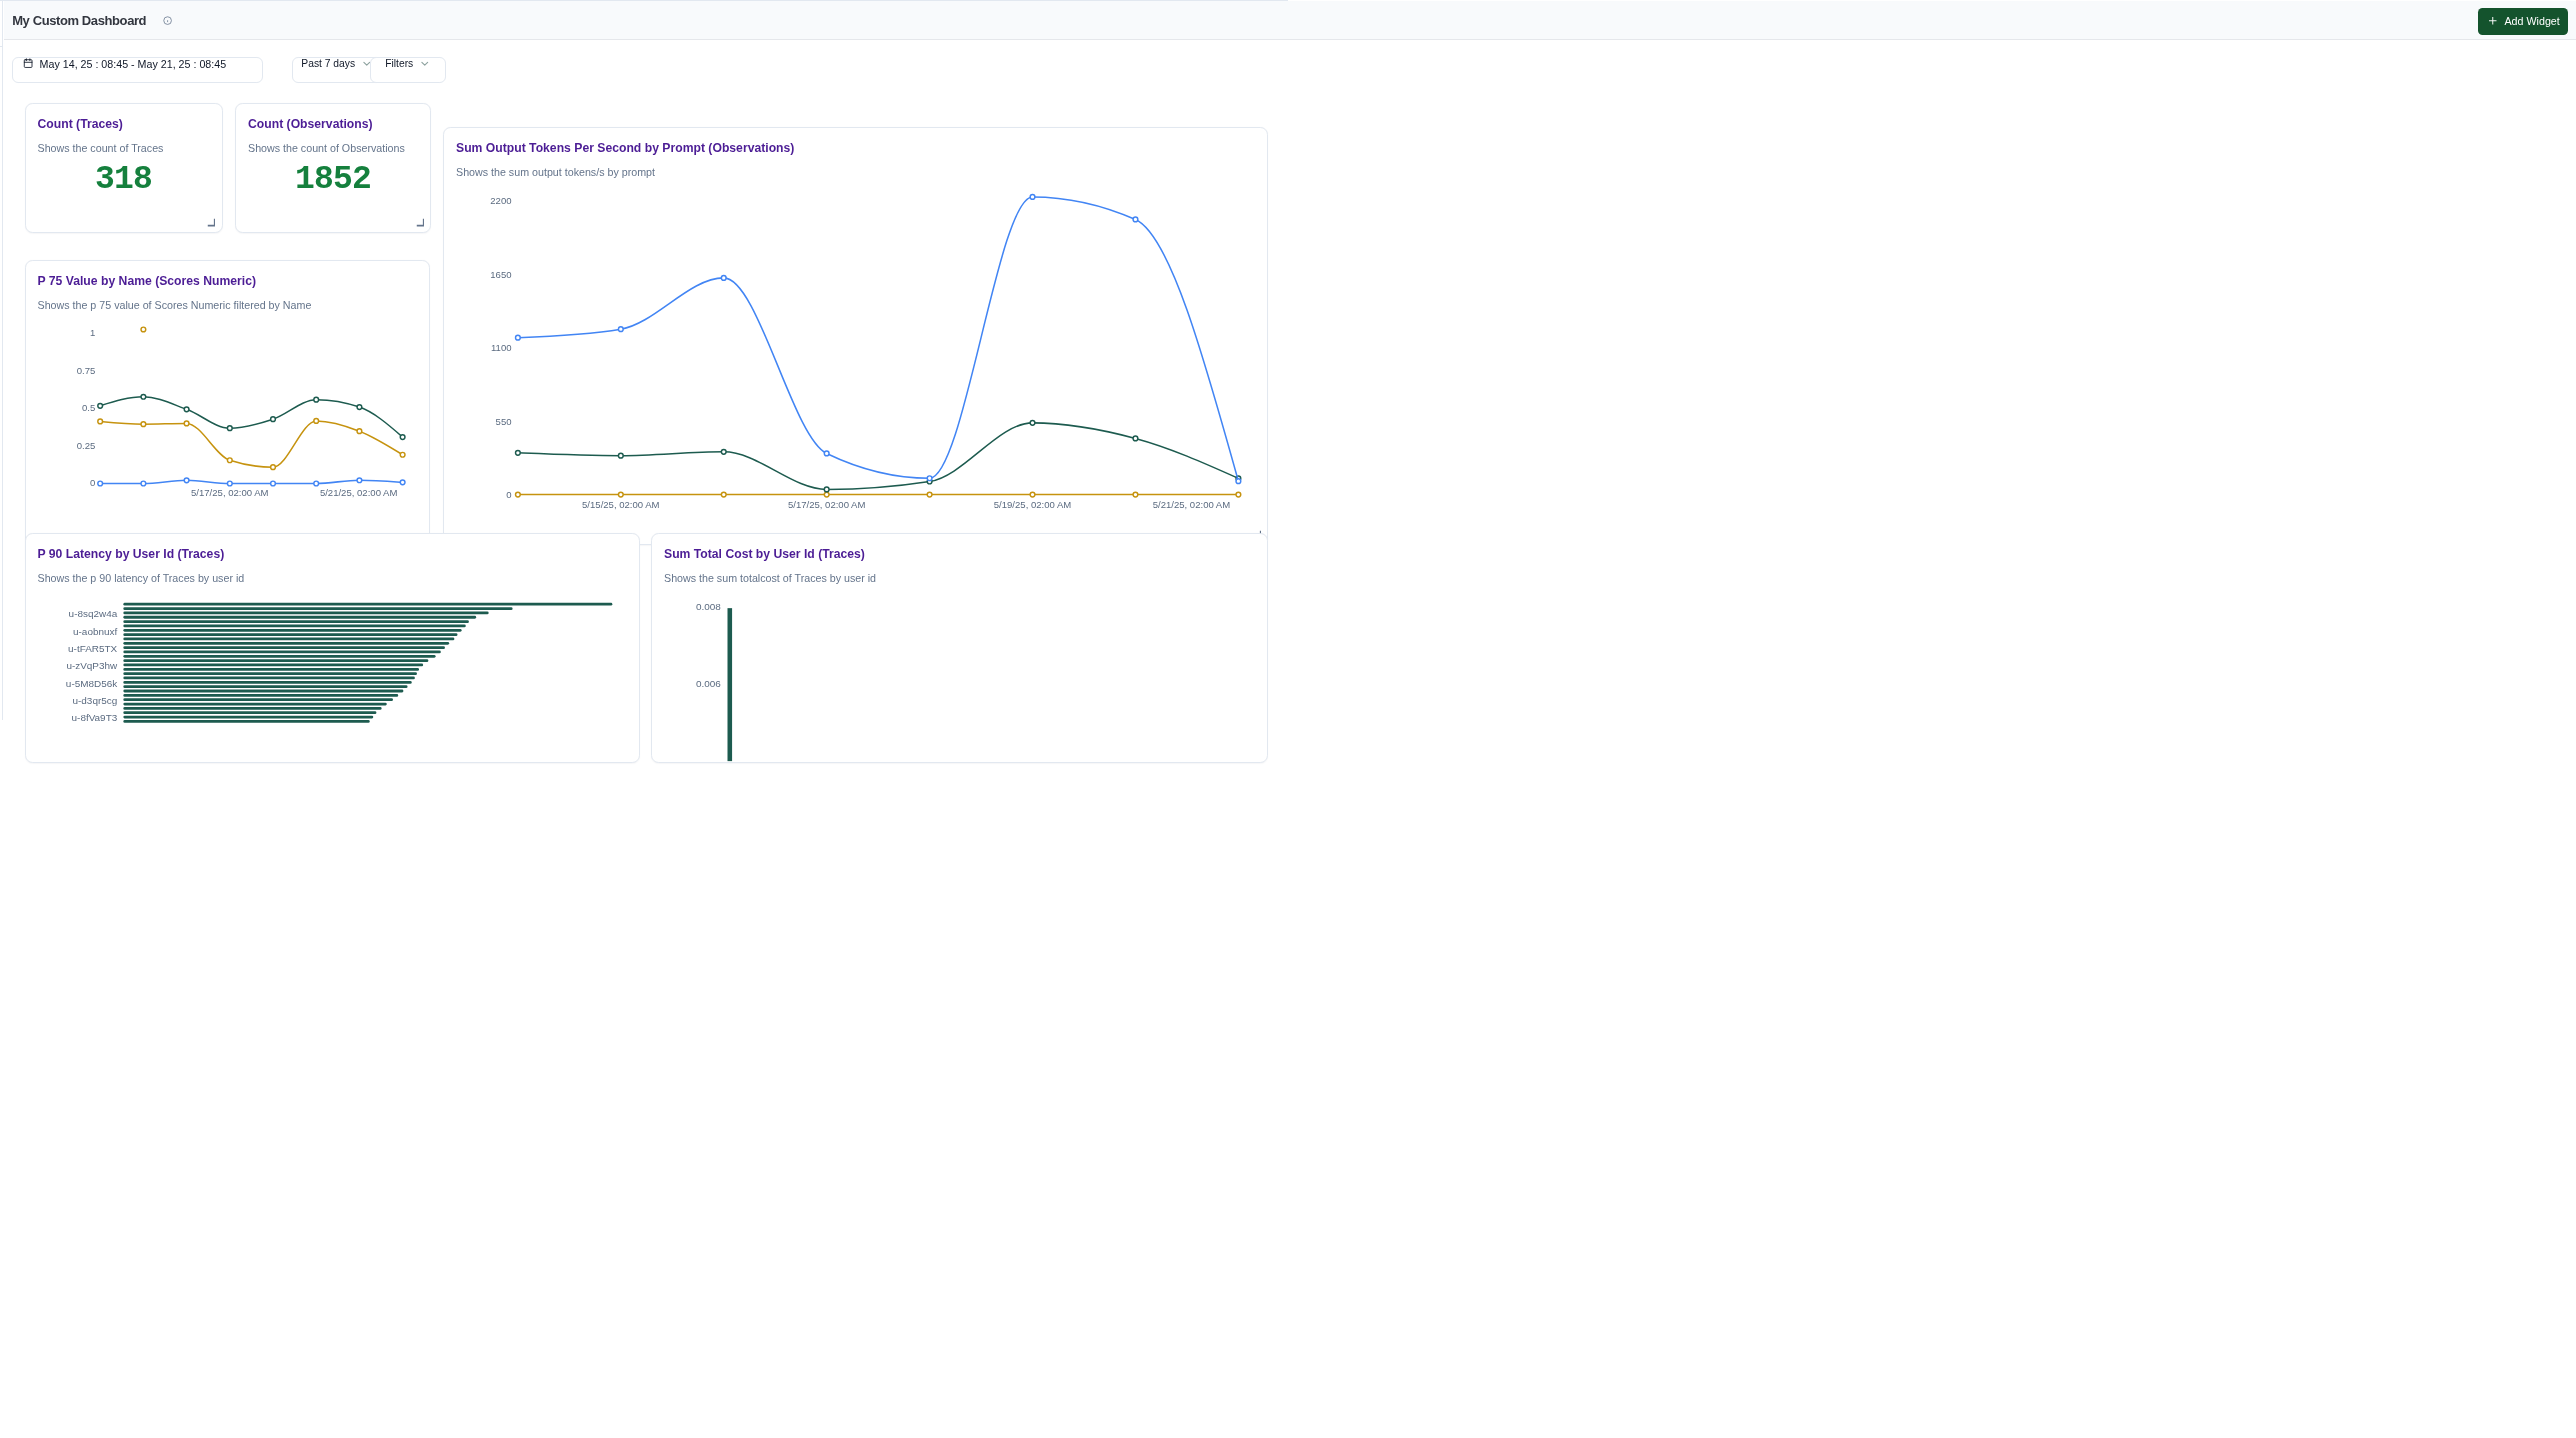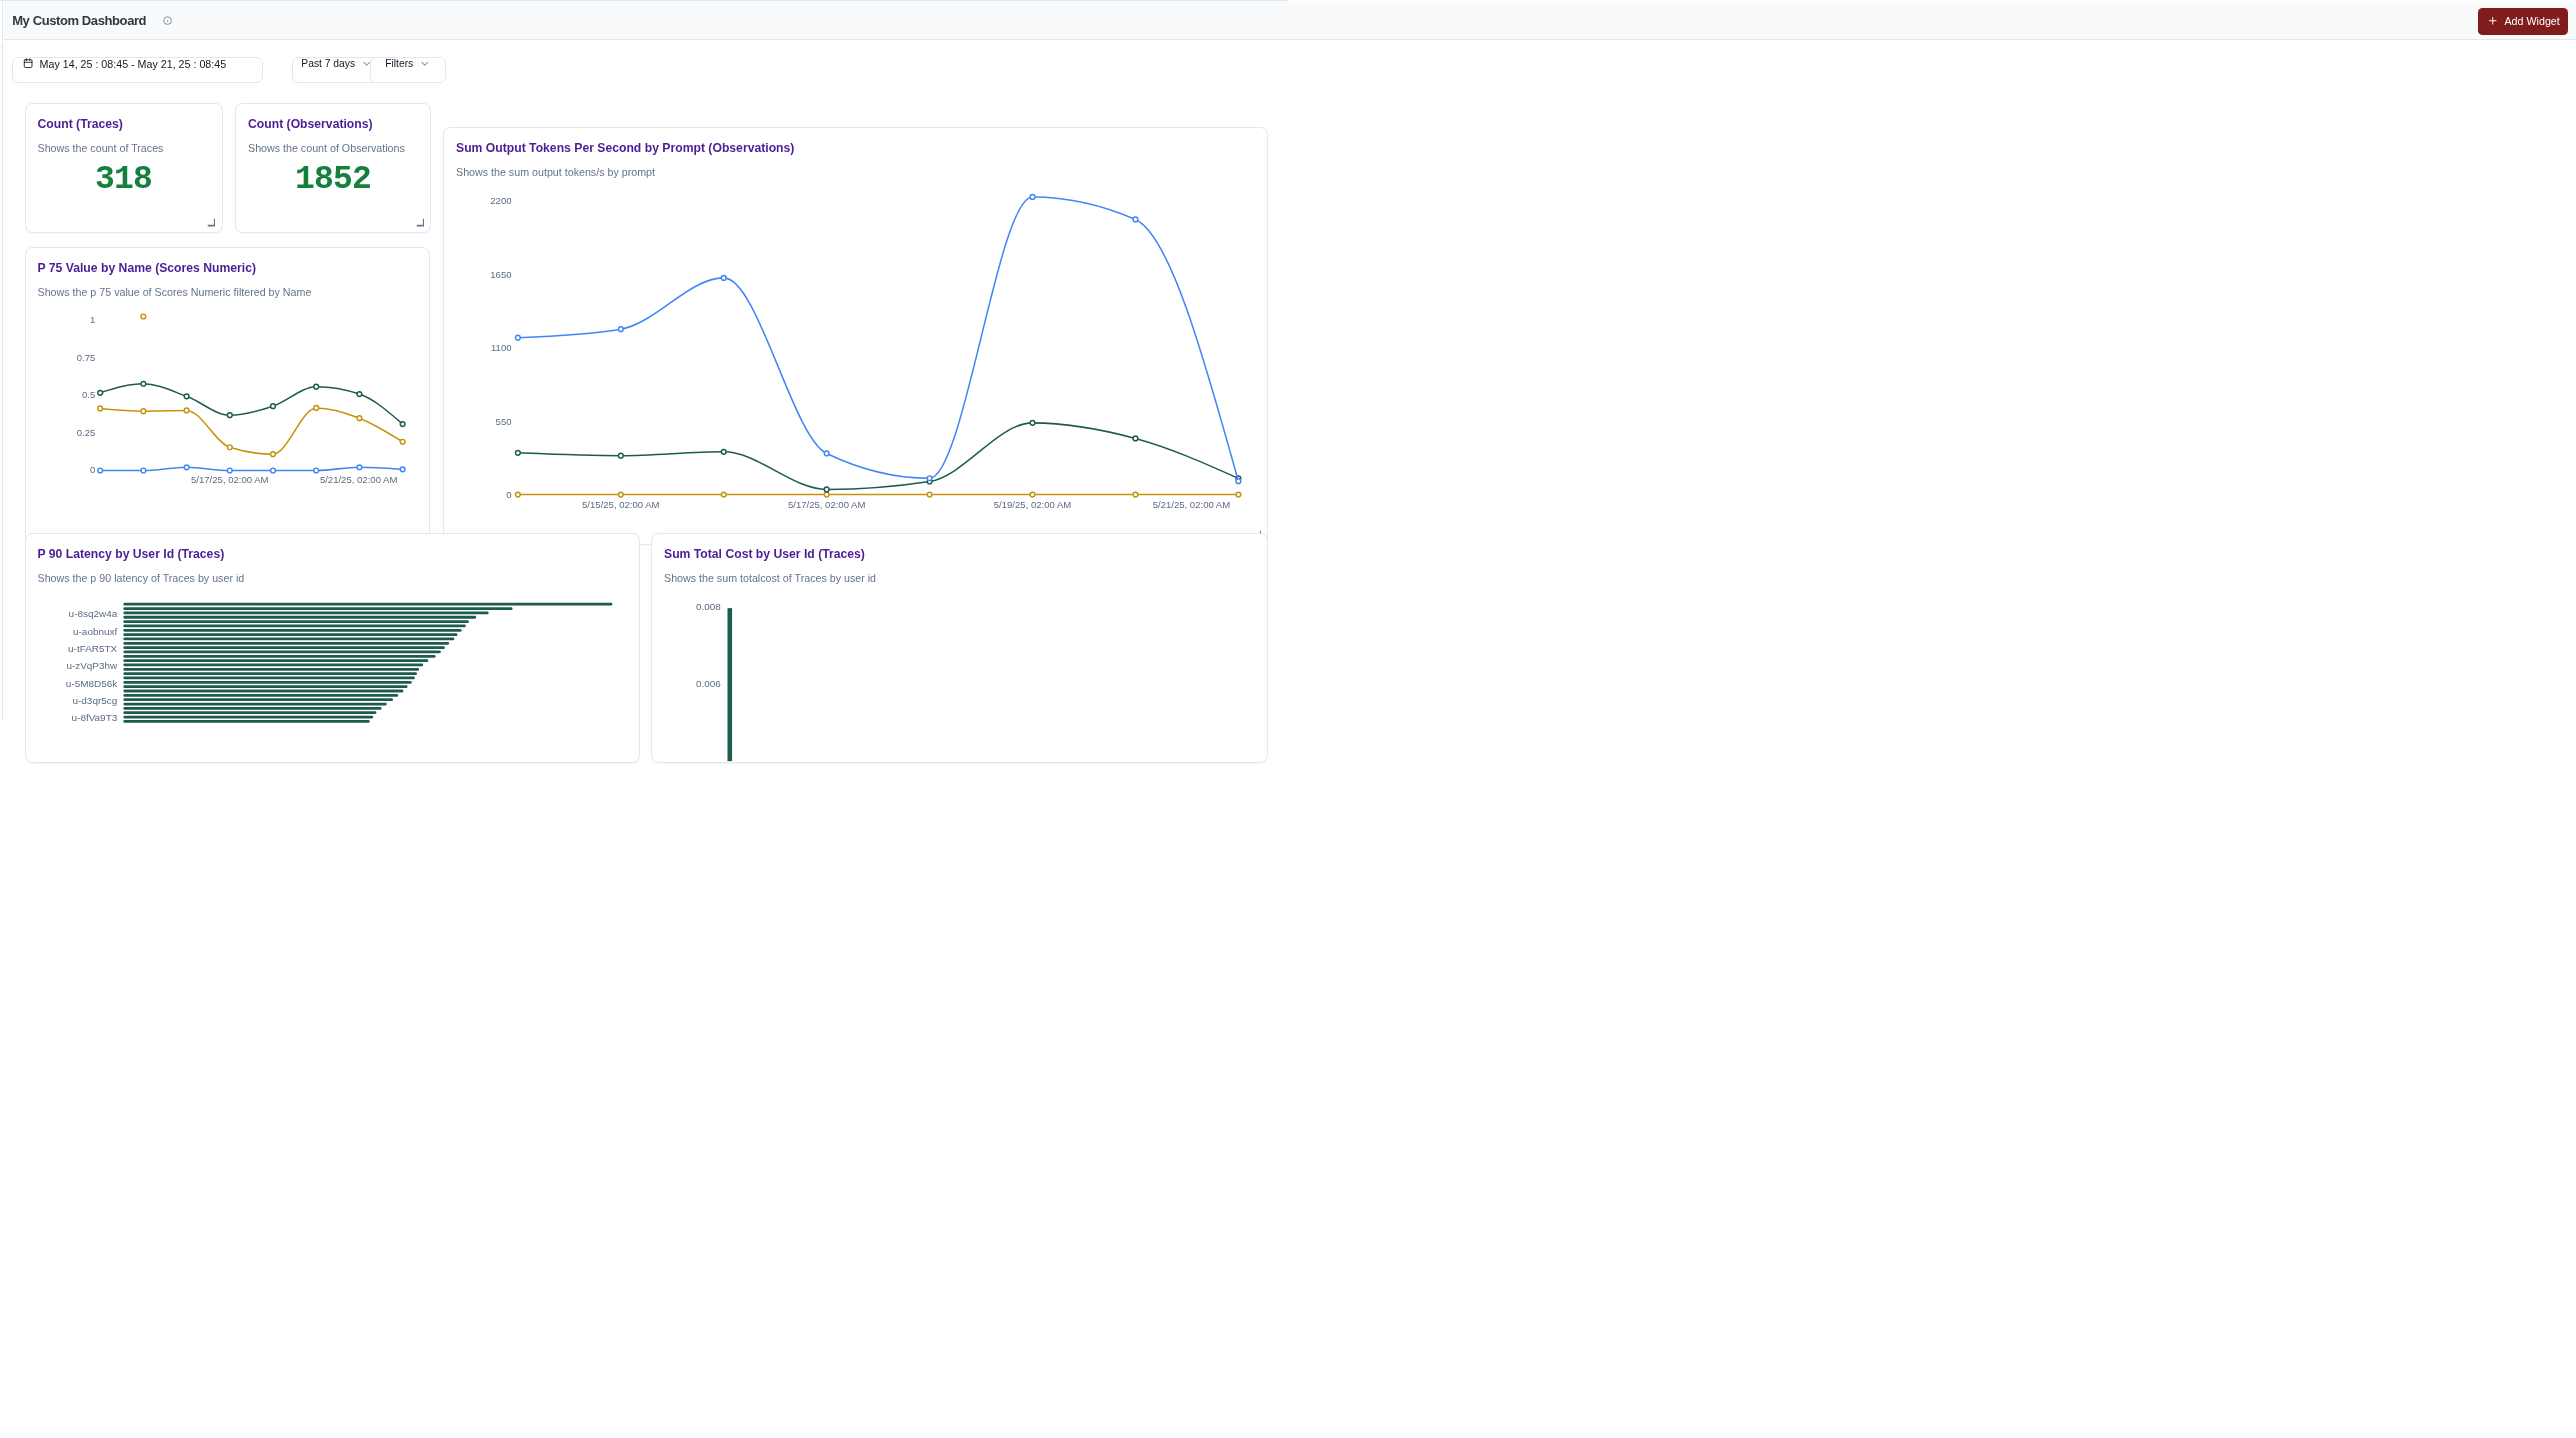--- a/index.html
+++ b/index.html
@@ -3,21 +3,21 @@
 <style>
 * { margin:0; padding:0; box-sizing:border-box; }
 html,body { width:1288px; height:719px; overflow:hidden; background:#fff;
   font-family:"Liberation Sans", sans-serif; -webkit-font-smoothing:antialiased; }
 .topline { position:absolute; left:0; top:0; width:1288px; height:0.8px; background:#e2e8f0; z-index:9; }
 .sliver { position:absolute; left:0; top:0.8px; width:3.1px; height:719px; border-right:0.8px solid #e2e8f0; background:#fff; z-index:8; }
 .sliver-h { position:absolute; left:0; top:46px; width:3.1px; height:0.8px; background:#e2e8f0; z-index:9; }
 .header { position:absolute; left:3.8px; right:0; top:0.8px; height:39px; background:#f8fafc;
   border-bottom:0.8px solid #e5e7eb; display:flex; align-items:center; }
 .htitle { margin-left:8.4px; font-size:13px; font-weight:700; color:#32363f; letter-spacing:-0.4px; position:relative; top:0.8px; }
-.addbtn { position:absolute; right:7.7px; top:6.9px; width:90px; height:27px; background:#7f1d1d;
+.addbtn { position:absolute; right:7.7px; top:6.9px; width:90px; height:27px; background:#14532d;
   border-radius:4.6px; color:#fff; font-size:10.7px; font-weight:500; display:flex; align-items:center; justify-content:center; }
 .btn { position:absolute; height:26px; top:57px; border:0.8px solid #e2e8f0; border-radius:6.1px; background:#fff;
   display:flex; align-items:flex-start; font-size:10.7px; color:#101828; font-weight:400; }
 .card { position:absolute; background:#fff; border:0.8px solid #e2e8f0; border-radius:7.7px;
   box-shadow:0 0.8px 1.5px rgba(16,24,40,0.04); }
 .ct { position:absolute; left:12px; top:10.7px; font-size:12.2px; line-height:18.4px; font-weight:600; color:#4c1d95; }
 .cs { position:absolute; left:12px; top:37px; font-size:10.7px; line-height:15.3px; color:#64748b; }
 .kpi { position:absolute; left:0; right:0; top:57px; text-align:center; font-size:33px; font-weight:700; color:#15803d; letter-spacing:-0.8px;font-family:Liberation Mono, monospace; }
 .rz { position:absolute; right:6.1px; bottom:5.4px; }
 svg.chart { position:absolute; left:0; top:0; }
@@ -110,21 +110,21 @@
       <circle cx="634.9" cy="458.0" r="3.1" fill="#fff" stroke="#4285f4" stroke-width="1.9"></circle>
       <circle cx="769.5" cy="90.1" r="3.1" fill="#fff" stroke="#4285f4" stroke-width="1.9"></circle>
       <circle cx="904.1" cy="119.6" r="3.1" fill="#fff" stroke="#4285f4" stroke-width="1.9"></circle>
       <circle cx="1038.7" cy="461.8" r="3.1" fill="#fff" stroke="#4285f4" stroke-width="1.9"></circle>
     </svg>
   <svg class="rz" width="8.4" height="8.4" viewBox="0 0 11 11">
       <path d="M1 10 H10 V1" fill="none" stroke="#64748b" stroke-width="2"></path>
     </svg>
 </div>
 
-<div class="card" style="left:24.5px; top:247px; width:405px; height:303px;">
+<div class="card" style="left:24.5px; top:260px; width:405px; height:303px;">
   <div class="ct">P 75 Value by Name (Scores Numeric)</div>
   <div class="cs">Shows the p 75 value of Scores Numeric filtered by Name</div>
   <svg class="chart" width="403" height="272" viewBox="0 0 527 355">
       <text x="90.6" y="294.3" text-anchor="end" font-size="12.5" fill="#5b6b80">0</text>
       <text x="90.6" y="245.3" text-anchor="end" font-size="12.5" fill="#5b6b80">0.25</text>
       <text x="90.6" y="196.3" text-anchor="end" font-size="12.5" fill="#5b6b80">0.5</text>
       <text x="90.6" y="147.3" text-anchor="end" font-size="12.5" fill="#5b6b80">0.75</text>
       <text x="90.6" y="98.3" text-anchor="end" font-size="12.5" fill="#5b6b80">1</text>
       <text x="266.5" y="307.2" text-anchor="middle" font-size="12.5" fill="#5b6b80">5/17/25, 02:00 AM</text>
       <text x="435" y="307.2" text-anchor="middle" font-size="12.5" fill="#5b6b80">5/21/25, 02:00 AM</text>

